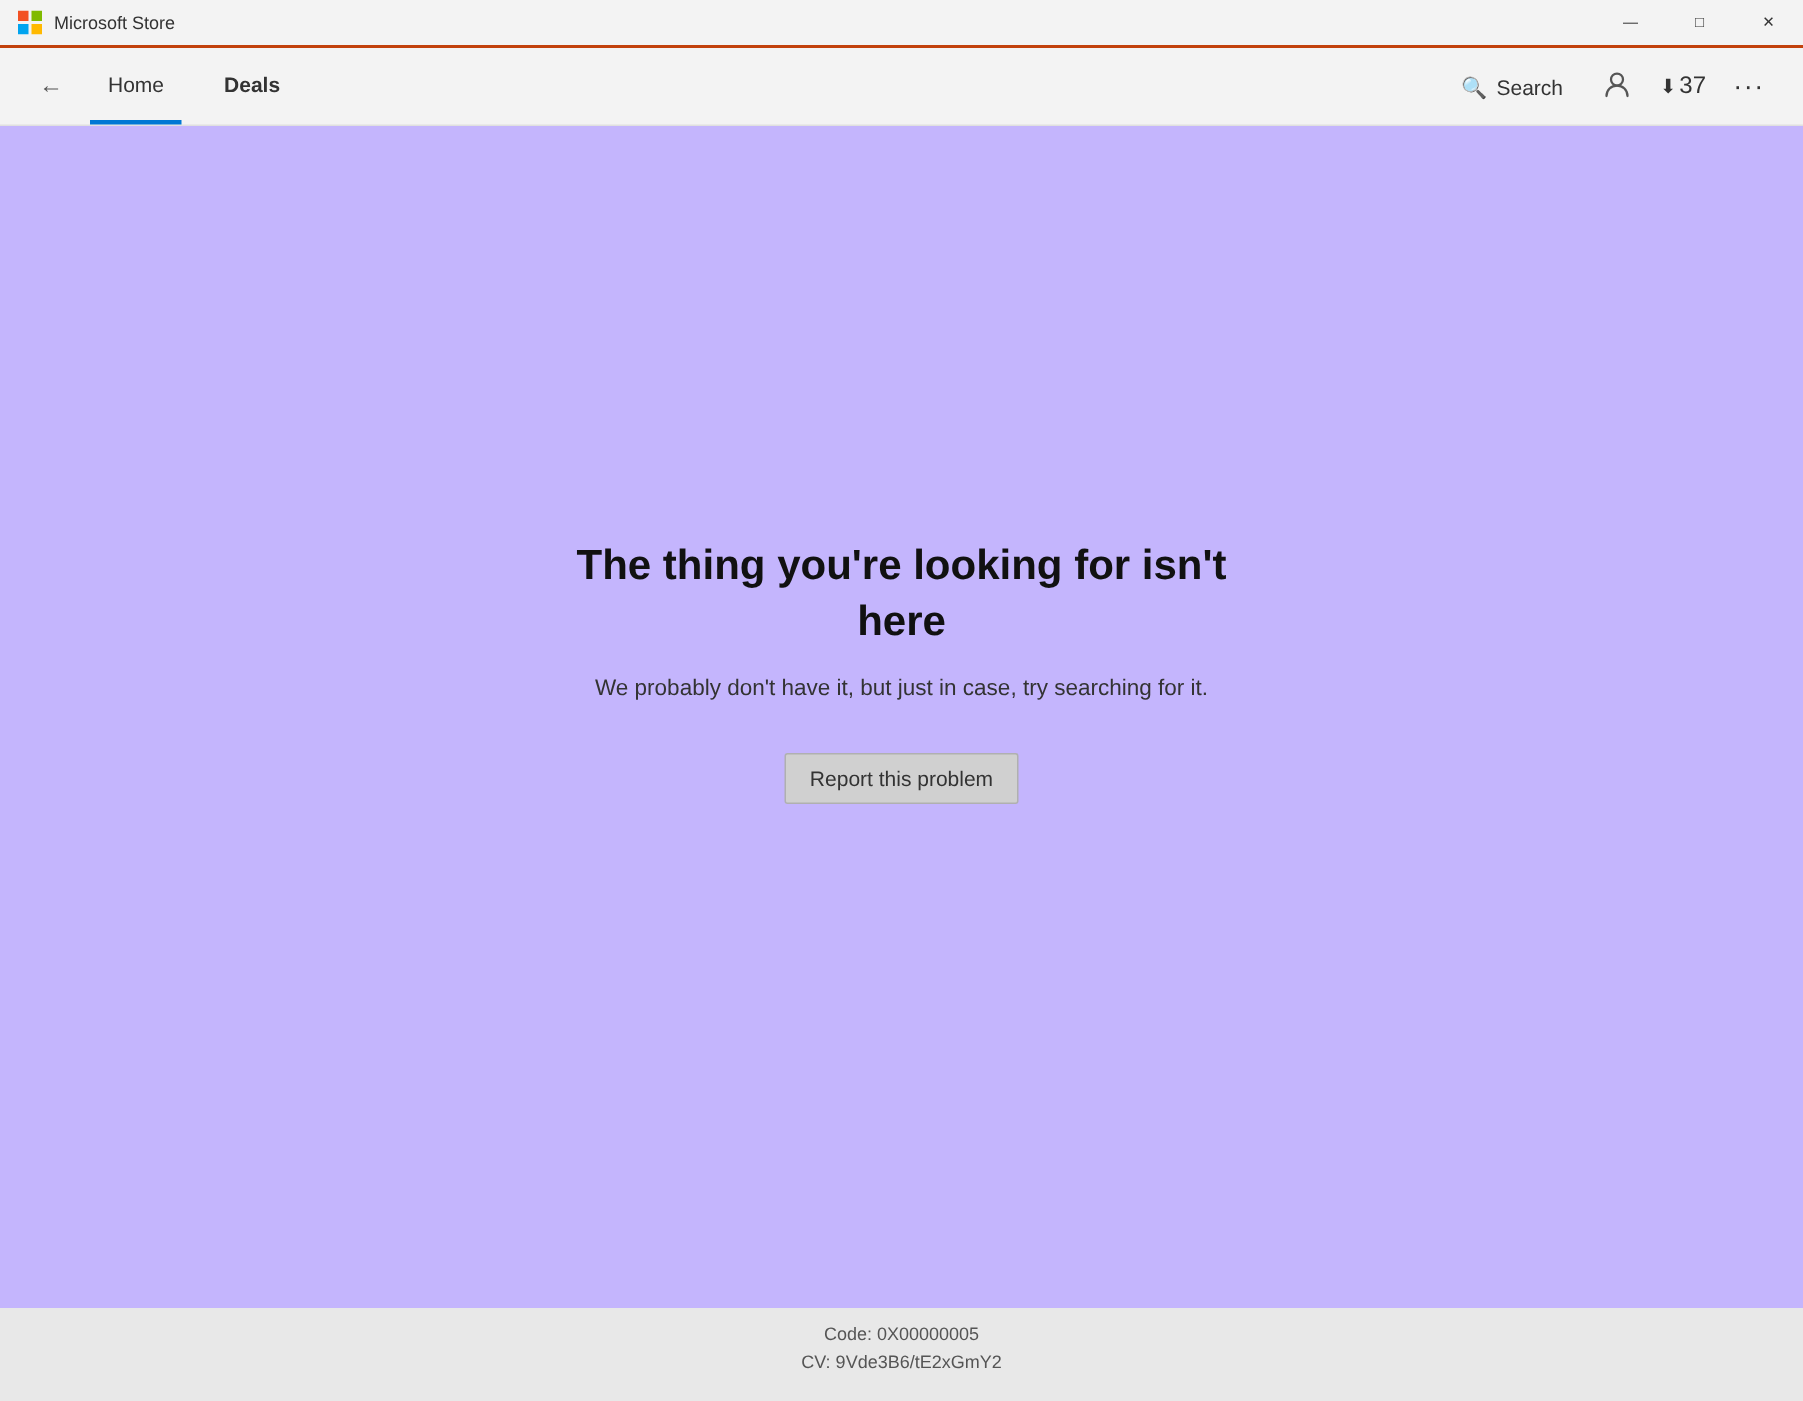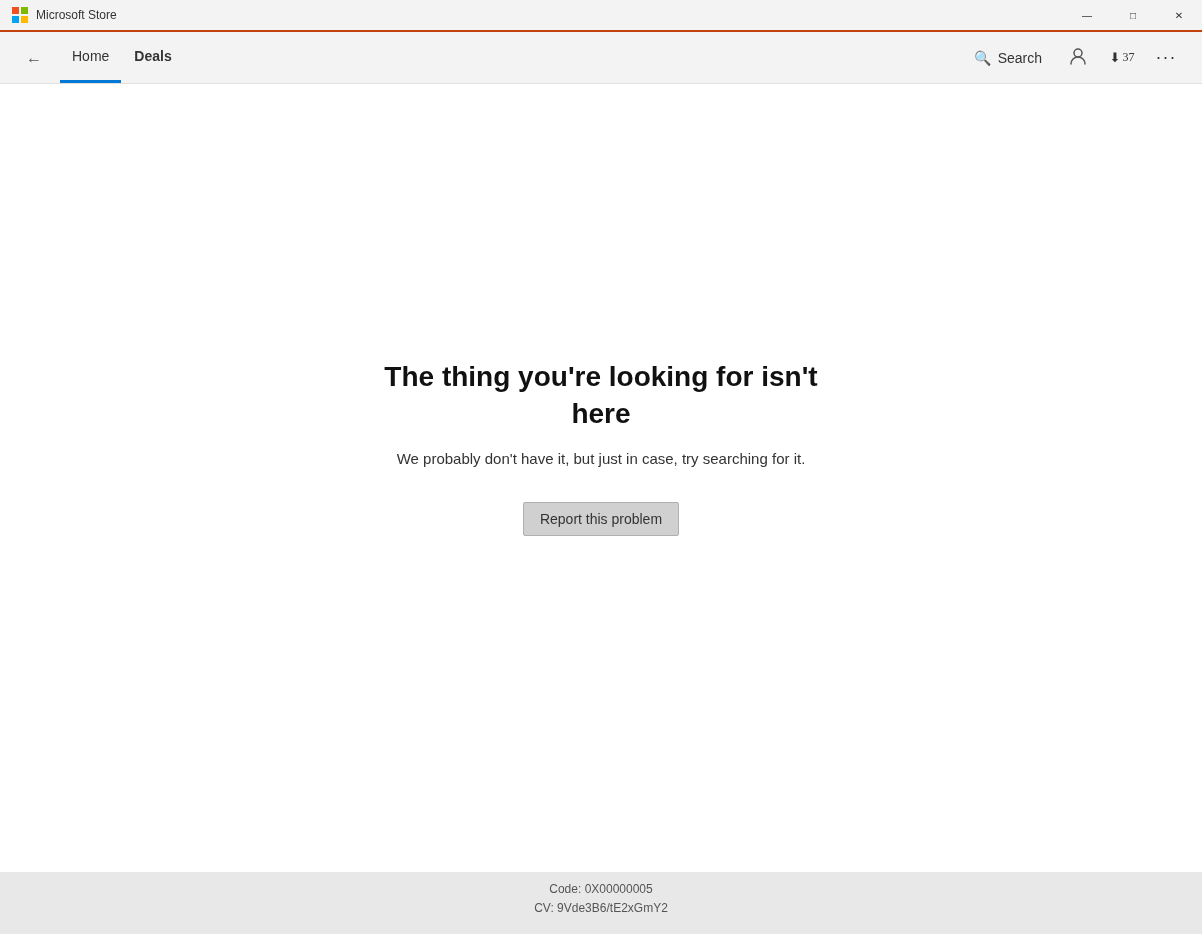--- a/index.html
+++ b/index.html
@@ -96,21 +96,21 @@
       border: none;
       background: transparent;
       font-size: 16px;
       color: #555;
     }
 
     .nav-tabs {
       display: flex;
       align-items: flex-end;
       height: 100%;
-      gap: 1px;
+      gap: 16px;
     }
 
     .nav-tab {
       padding: 0 12px;
       height: 100%;
       display: flex;
       align-items: center;
       cursor: pointer;
       font-size: 14px;
       color: #333;
@@ -151,28 +151,27 @@
       cursor: pointer;
       border-radius: 2px;
       border: none;
       background: transparent;
       font-size: 13px;
       color: #333;
       gap: 2px;
     }
 
     .download-count {
-      font-size: 12px;
-      font-family: Liberation Serif, serif;
+      font-size: 16px;
     }
 
     
     .main-content {
       flex: 1;
-      background: #ffffff;
+      background: #c4b5fd;
       display: flex;
       flex-direction: column;
       align-items: center;
       justify-content: center;
       padding-bottom: 60px;
     }
 
     .error-container {
       display: flex;
       flex-direction: column;

